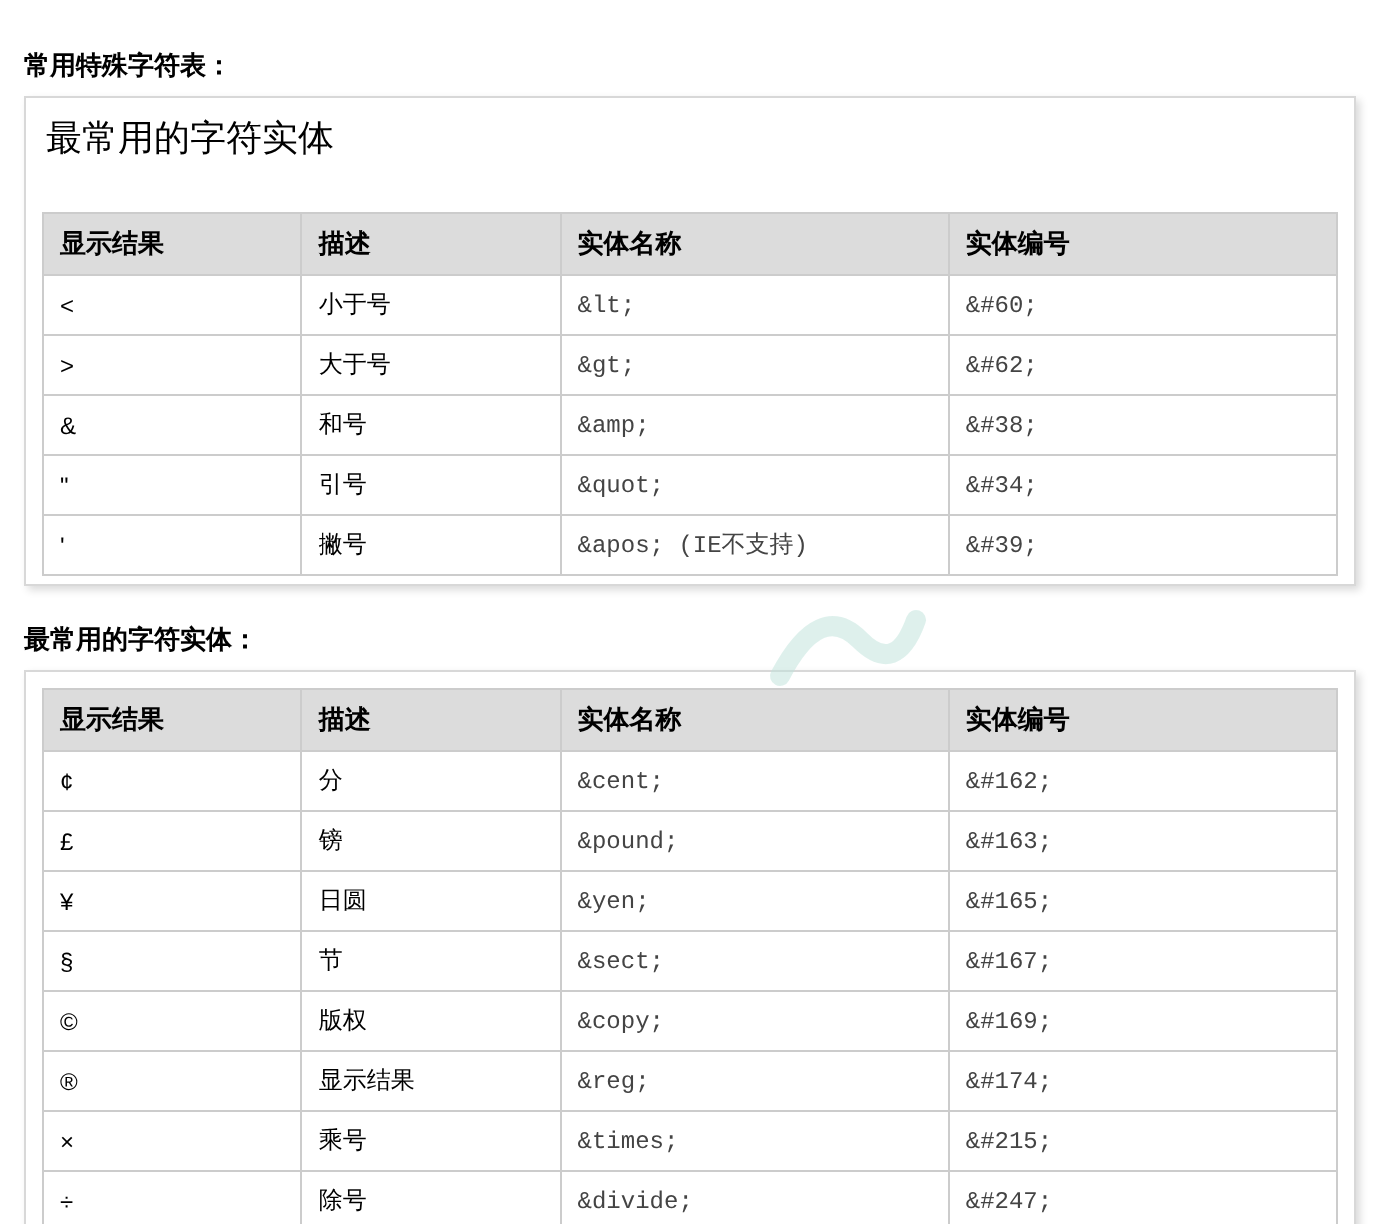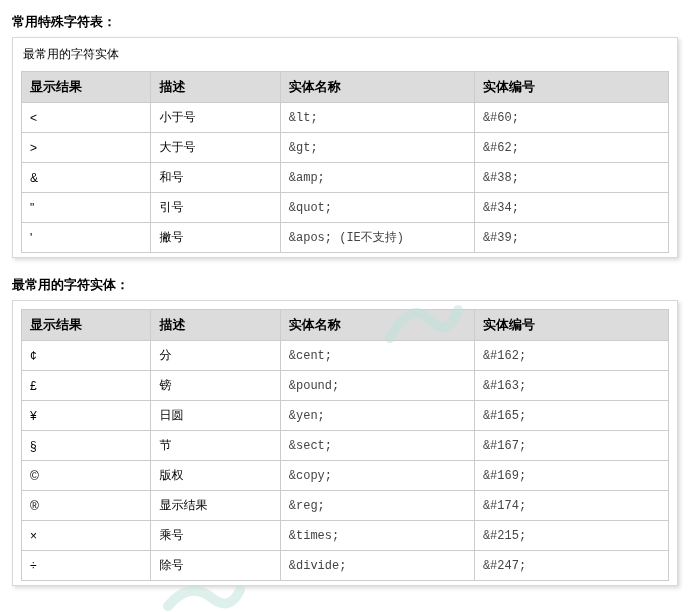--- a/index.html
+++ b/index.html
@@ -9,33 +9,33 @@
       color: #000;
       background: #fff;
       margin: 0;
       padding: 10px 12px;
       width: 690px;
       position: relative;
     }
     .heading {
       font-weight: bold;
       font-size: 13px;
-      margin: 3px 0 6px 0;
+      margin: 14px 0 6px 0;
       font-family: Liberation Serif, serif;
     }
     .card {
       border: 1px solid #d8d8d8;
       box-shadow: 2px 2px 4px rgba(0,0,0,0.15);
       background: #fff;
       padding: 8px 8px 4px 8px;
       margin-bottom: 18px;
     }
     .card-title {
-      font-size: 12px;
-      margin: 0 0 8px 2px;
+      font-size: 18px;
+      margin: 0 0 25px 2px;
       font-weight: normal;
     }
     table {
       width: 100%;
       border-collapse: collapse;
       table-layout: fixed;
     }
     th, td {
       border: 1px solid #ccc;
       padding: 6px 8px;

